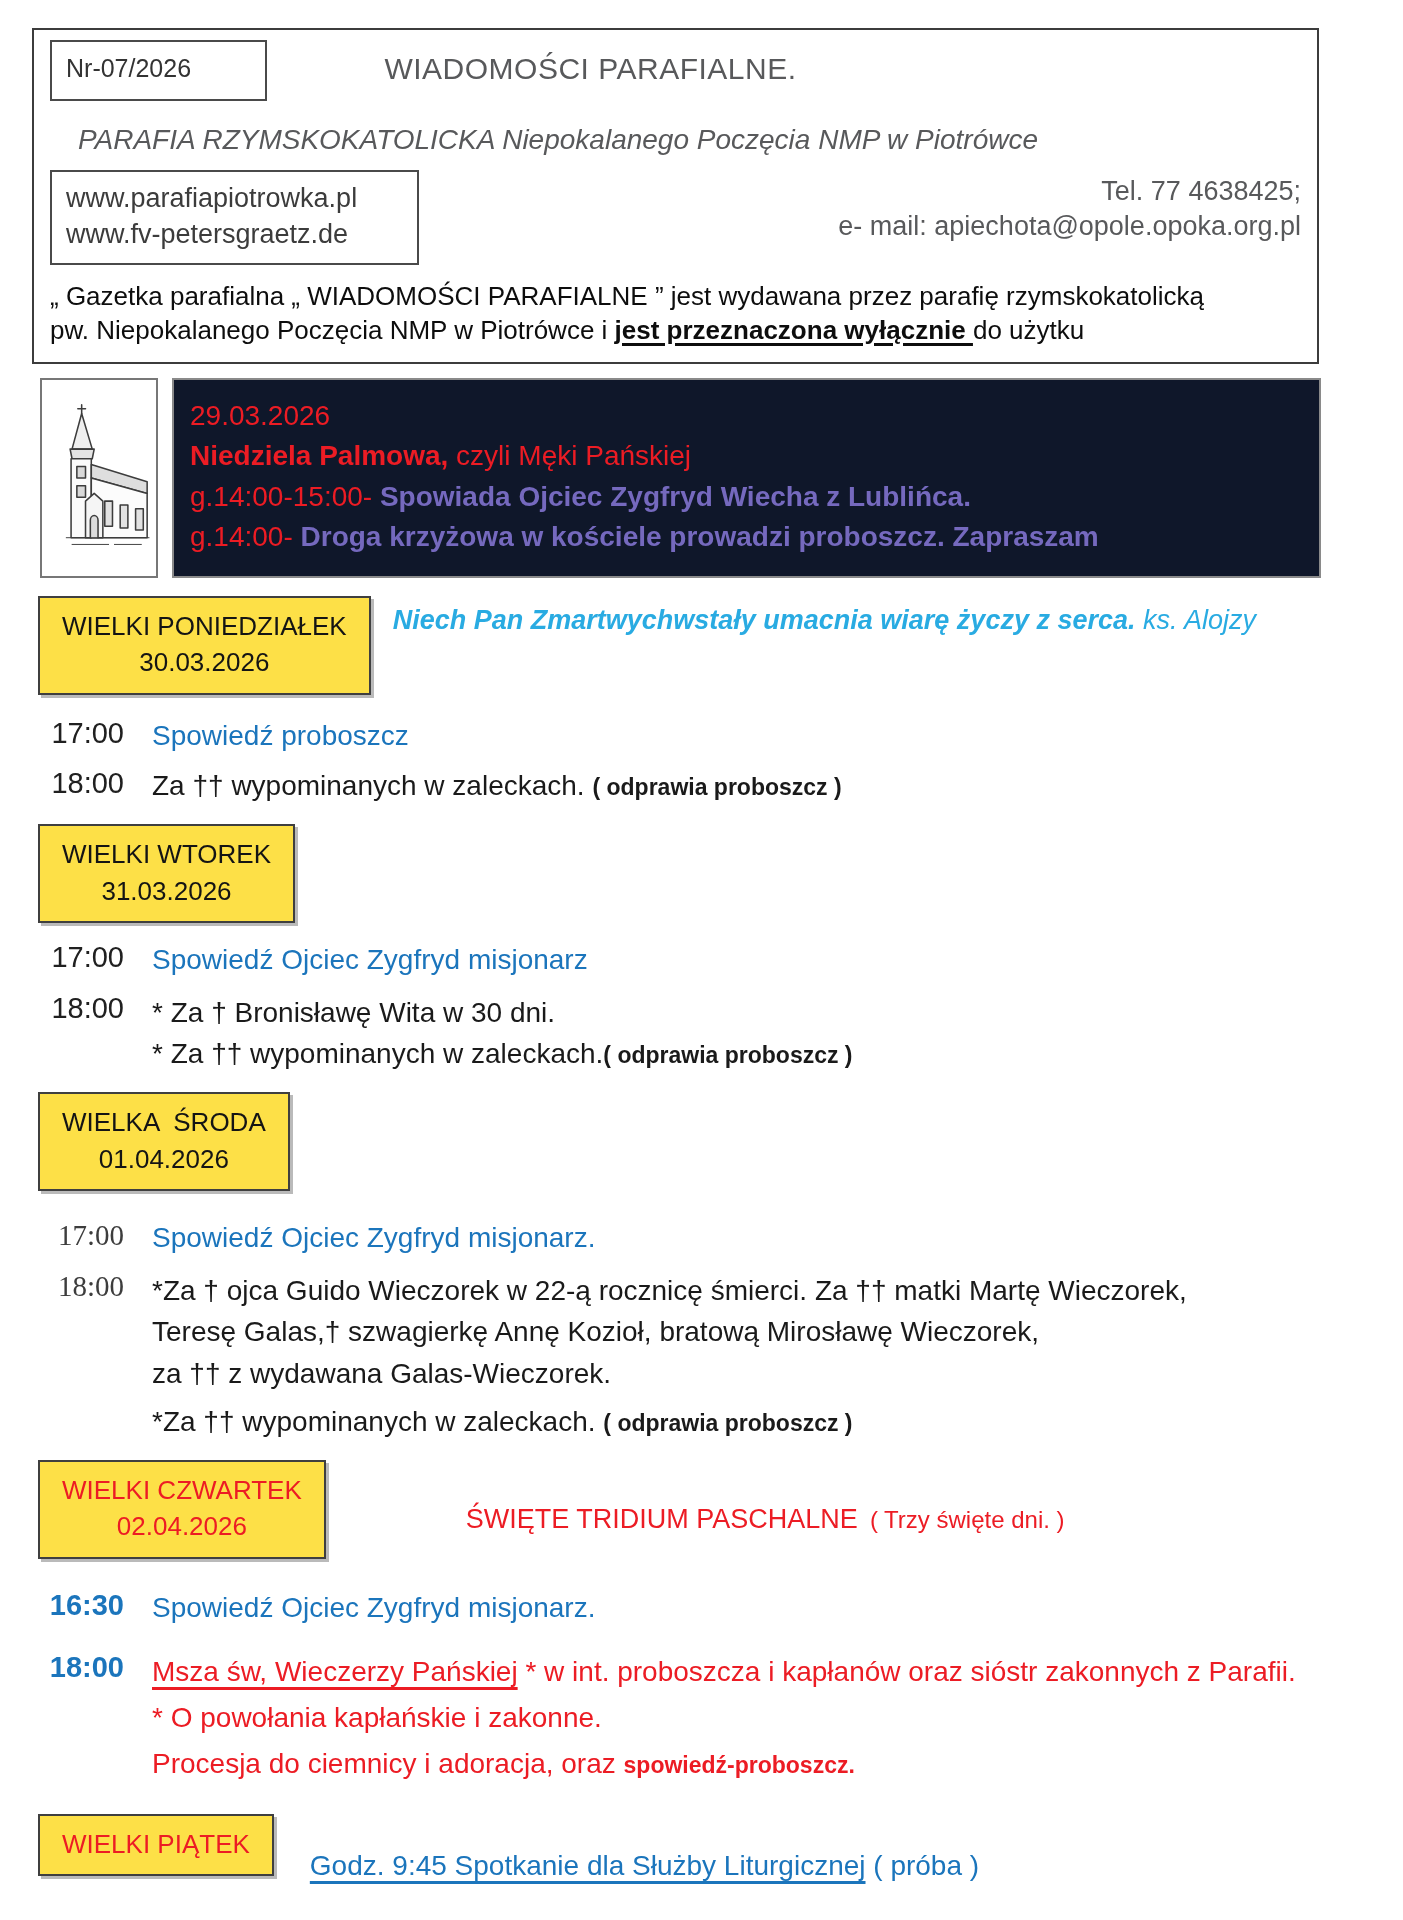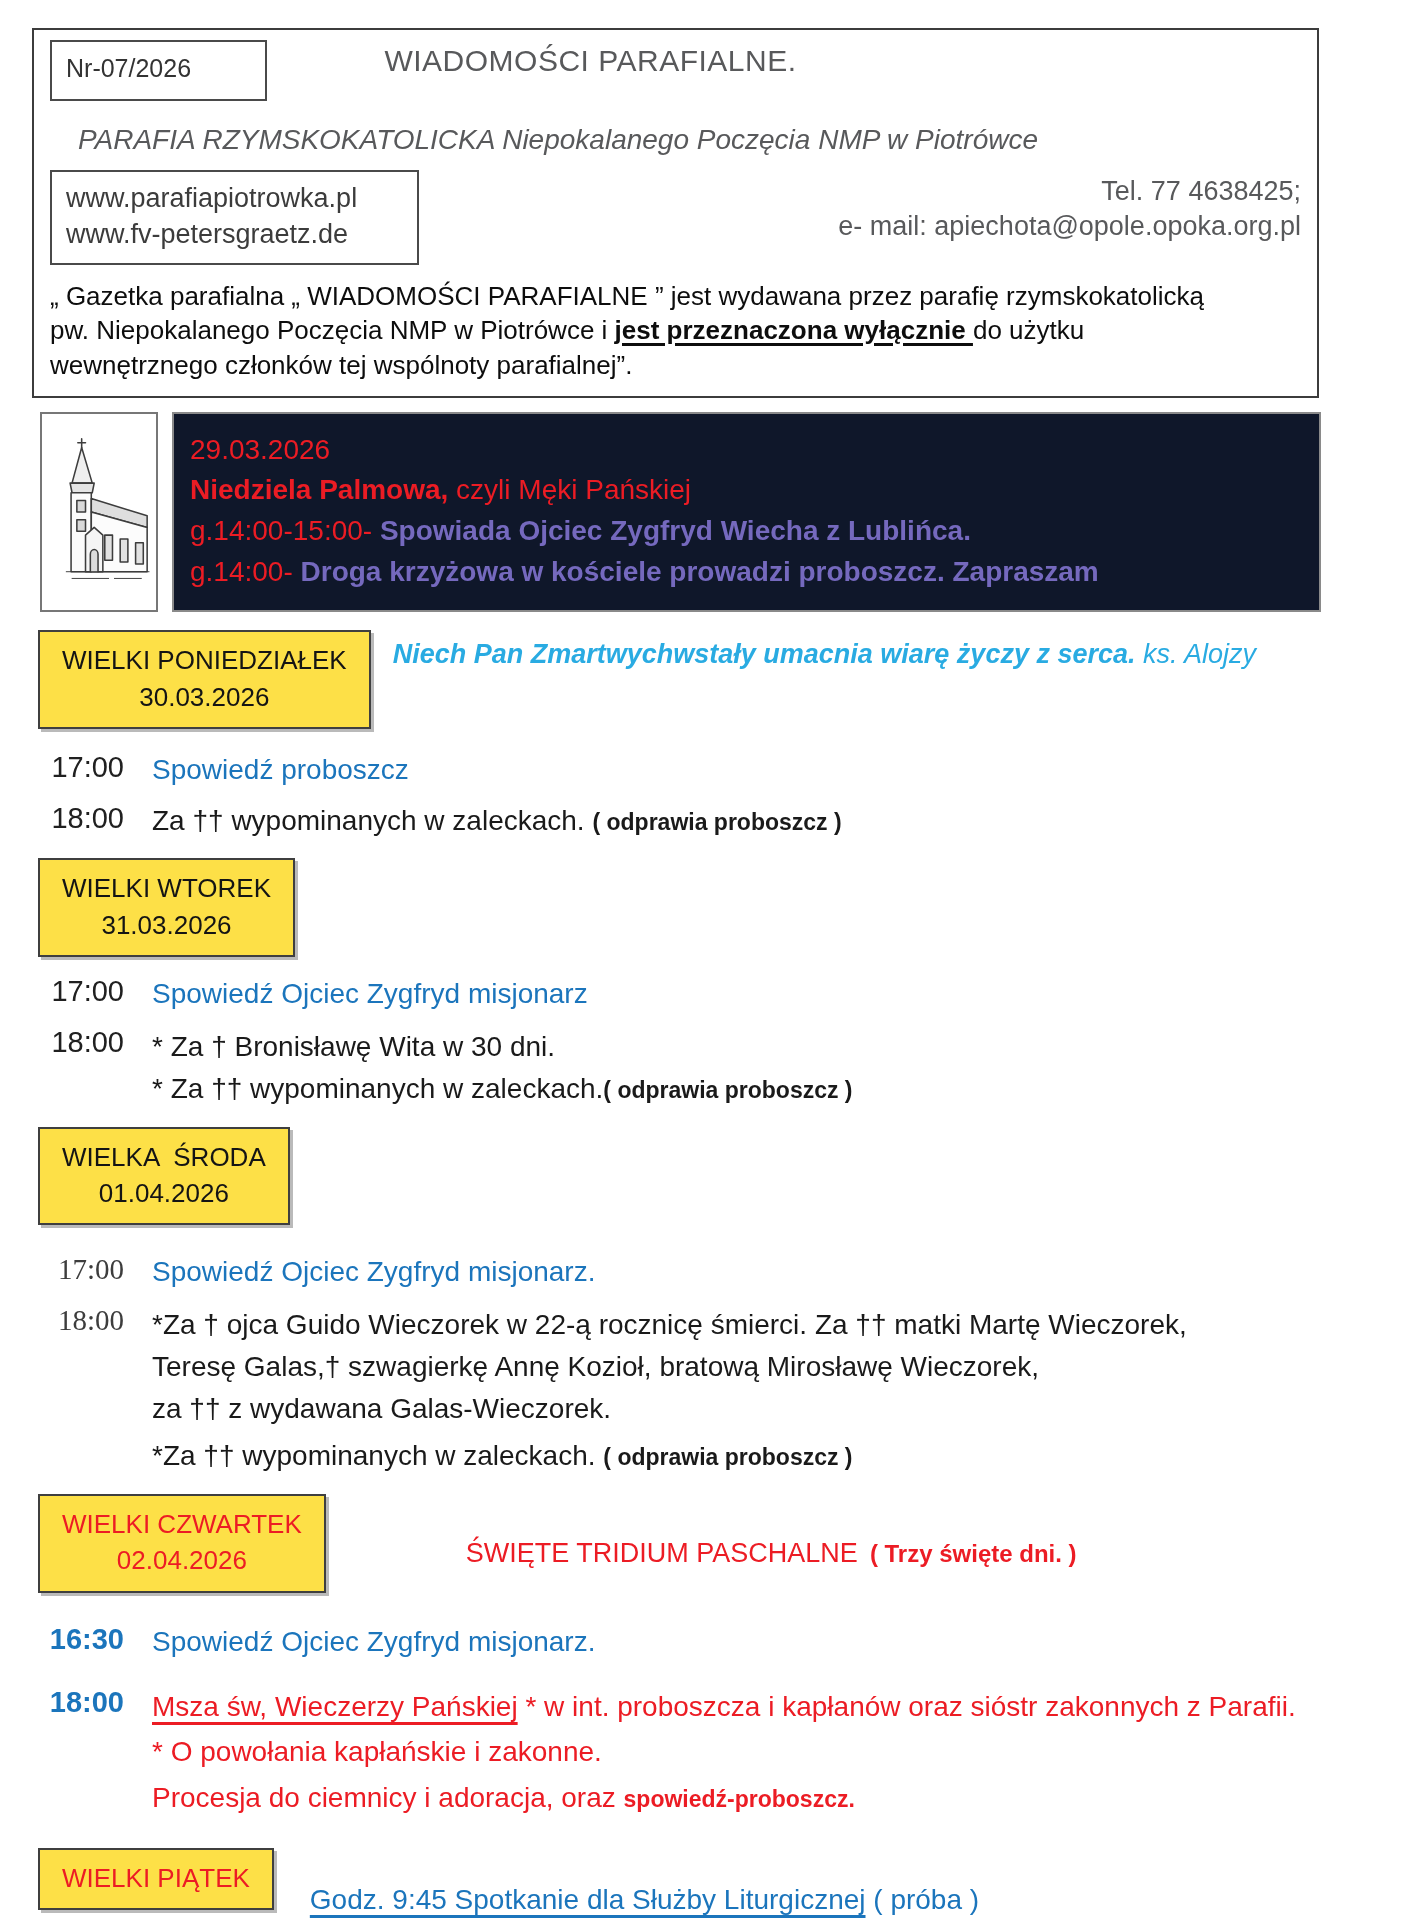--- a/index.html
+++ b/index.html
@@ -11,21 +11,21 @@
   
   .header-box{
     margin:28px 38px 0 32px;border:2px solid #3c3c3c;padding:10px 16px 14px;
   }
   .header-row{position:relative;min-height:68px;}
   .nr-box{
     display:inline-block;border:2px solid #4a4a4a;padding:12px 14px 16px;
     min-width:185px;font-size:25px;color:#333;
   }
   .main-title{
-    position:absolute;left:0;right:170px;top:4px;text-align:center;
+    position:absolute;left:0;right:170px;top:12px;text-align:center;
     font-size:30px;letter-spacing:.5px;color:#58595b;
   }
   .parish-line{
     text-align:center;padding-right:235px;margin-top:16px;
     font-style:italic;font-size:28px;color:#58595b;
   }
   .contact-row{display:flex;justify-content:space-between;margin-top:14px;align-items:flex-start;}
   .urls-box{
     border:2px solid #4a4a4a;padding:8px 60px 10px 14px;font-size:27px;color:#3c3c3c;line-height:1.35;
   }
@@ -48,21 +48,21 @@
     flex:none;border:2px solid #3f3f3f;background:#fde047;text-align:center;
     padding:10px 22px 12px;font-size:26px;line-height:1.4;color:#141414;
     box-shadow:3px 3px 0 rgba(130,130,130,.55);
   }
   .day-box.red-text{color:#ec1c24;}
   .wishes{
     color:#29abe2;font-weight:bold;font-style:italic;font-size:27px;line-height:1.55;padding-top:4px;
   }
   .wishes .sig{font-weight:normal;}
   .tridium{color:#ec1c24;font-size:27px;padding-top:44px;margin-left:118px;white-space:nowrap;}
-  .tridium .note{font-weight:bold;font-size:24px;margin-left:12px;}
+  .tridium .note{font-weight:normal;font-size:24px;margin-left:12px;}
   .friday-banner{color:#1b75bc;font-size:28px;padding-top:36px;margin-left:14px;white-space:nowrap;}
   
   .sched{margin:20px 36px 0 38px;}
   .sched-row{display:flex;align-items:flex-start;margin-top:10px;}
   .time{
     flex:none;width:86px;text-align:right;margin-right:28px;
     font-size:29px;color:#202020;line-height:1.25;
   }
   .time.serif{font-family:"Liberation Serif",serif;color:#3d3d3d;}
   .time.blue-bold{color:#1b75bc;font-weight:bold;}
@@ -100,21 +100,20 @@
       <div class="contact-info">
         <div>Tel. 77 4638425;</div>
         <div>e- mail: apiechota@opole.opoka.org.pl</div>
       </div>
     </div>
     <div class="disclaimer">
       <div>„ Gazetka parafialna „ WIADOMOŚCI PARAFIALNE ” jest wydawana przez parafię rzymskokatolicką</div>
       <div>
         <span>pw. Niepokalanego Poczęcia NMP w Piotrówce i </span><b>jest przeznaczona wyłącznie </b><span>do użytku</span>
       </div>
-      <div>wewnętrznego członków tej wspólnoty parafialnej”.</div>
     </div>
   </div>
 
   <div class="palm-row">
     <div class="church-box">
       <svg width="104" height="160" viewBox="0 0 108 160">
         <g stroke="#3d3d3d" fill="none" stroke-width="1.6" stroke-linejoin="round" stroke-linecap="round">
           <path d="M36 4 v9 M32 8 h8"></path>
           <path d="M36 13 L26 50 L47 50 Z" fill="#efefef"></path>
           <path d="M24 50 h25 l-2 10 h-21 Z" fill="#e4e4e4"></path>

